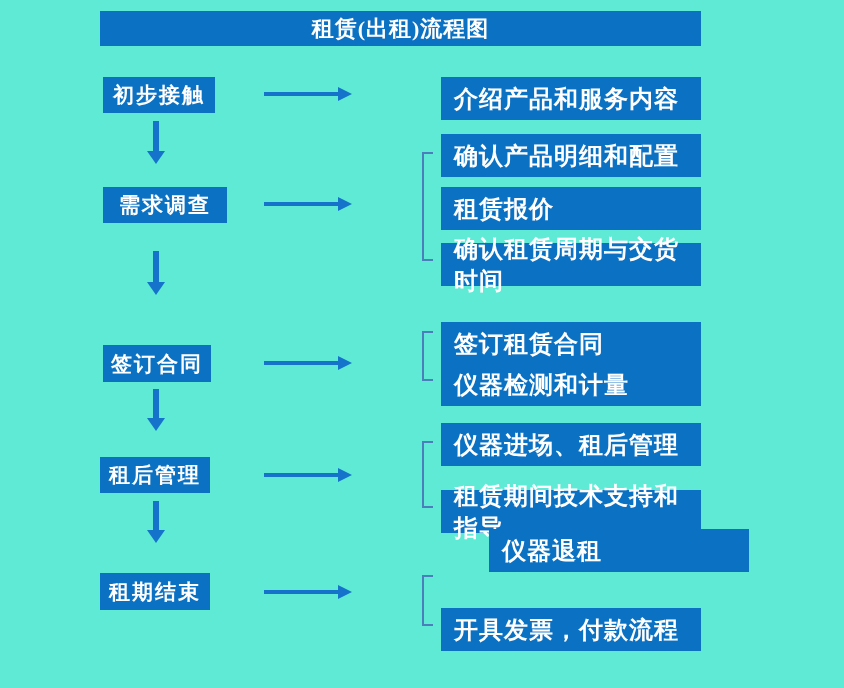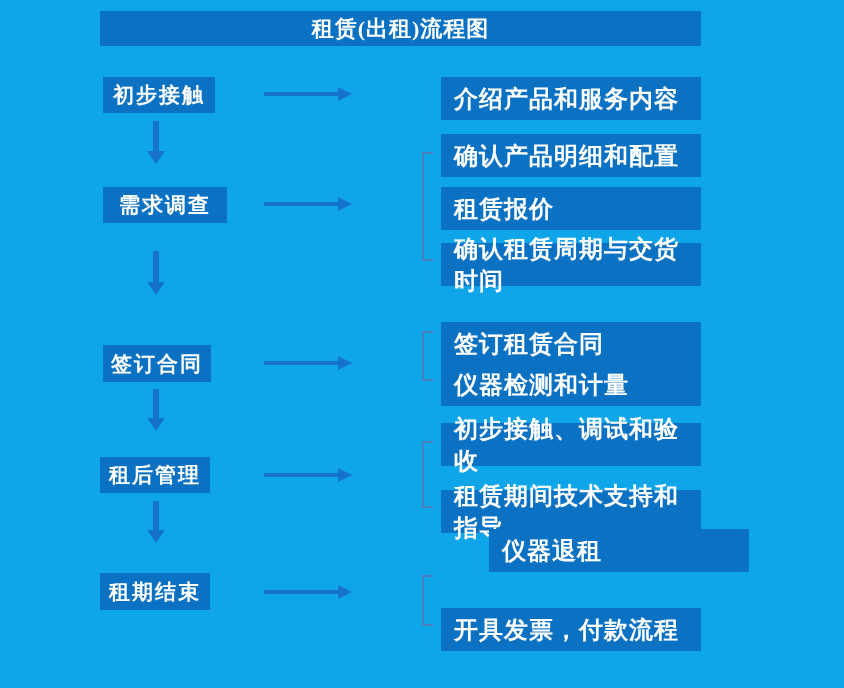--- a/index.html
+++ b/index.html
@@ -1,20 +1,20 @@
 <!DOCTYPE html>
 <html><head>
 <meta charset="utf-8">
 <style>
   html, body { margin: 0; padding: 0; background: #ffffff; }
   .canvas {
     position: relative;
     width: 844px;
     height: 688px;
-    background: #0ea5e9;
+    background: #5eead4;
     font-family: "Liberation Serif", serif;
     overflow: hidden;
   }
   .title-bar {
     position: absolute;
     left: 100px; top: 11px;
     width: 601px; height: 35px;
     background: #0b71c3;
     color: #ffffff;
     display: flex;
@@ -178,21 +178,21 @@
   <div class="output-box" style="top:243px;">
     <span>确认租赁周期与交货时间</span>
   </div>
   <div class="output-box" style="top:322px;">
     <span>签订租赁合同</span>
   </div>
   <div class="output-box" style="top:363px;">
     <span>仪器检测和计量</span>
   </div>
   <div class="output-box" style="top:423px;">
-    <span>初步接触、调试和验收</span>
+    <span>仪器进场、租后管理</span>
   </div>
   <div class="output-box" style="top:490px;">
     <span>租赁期间技术支持和指导</span>
   </div>
   <div class="output-box" style="top:529px;margin-left:48px;">
     <span>仪器退租</span>
   </div>
   <div class="output-box" style="top:608px;">
     <span>开具发票，付款流程</span>
   </div>

